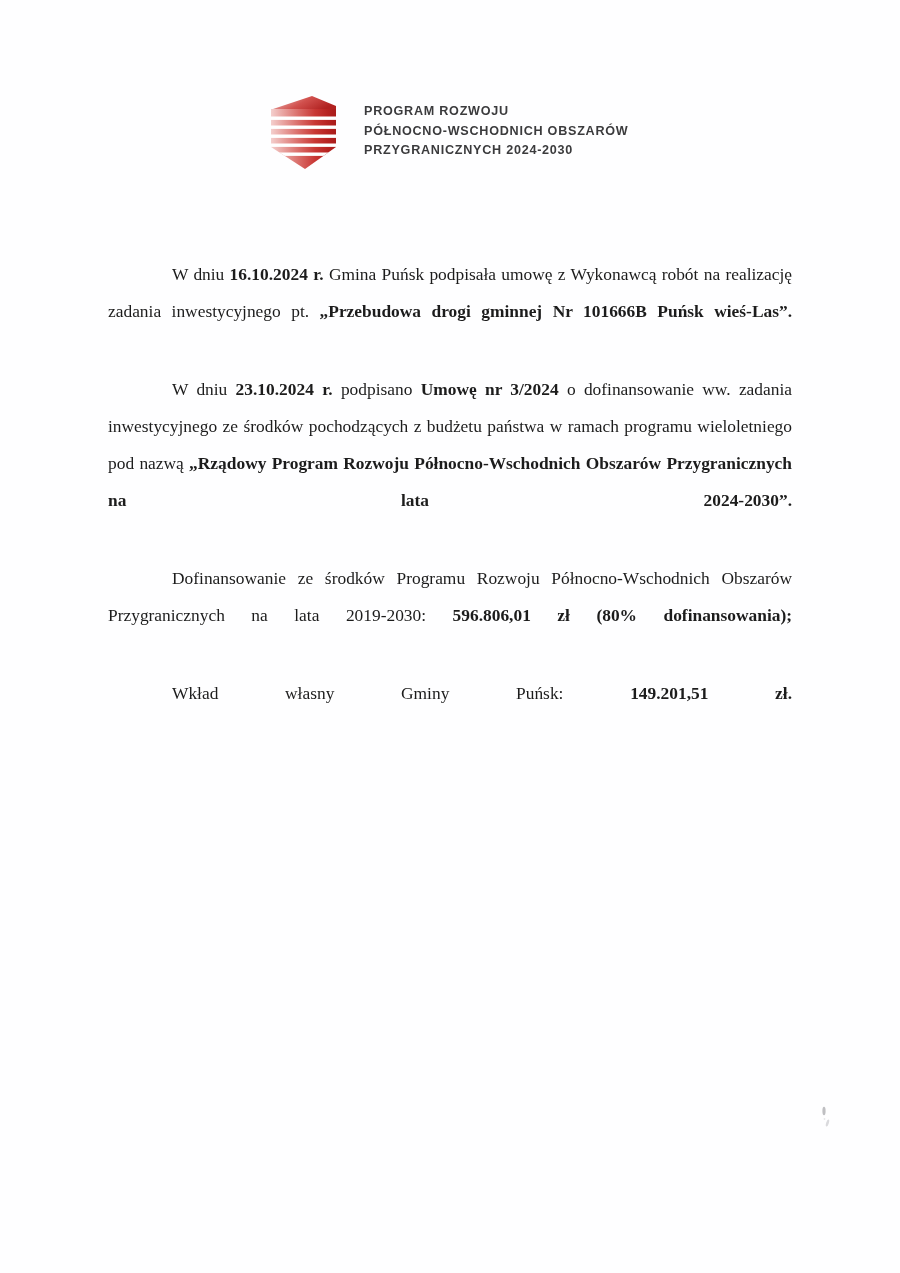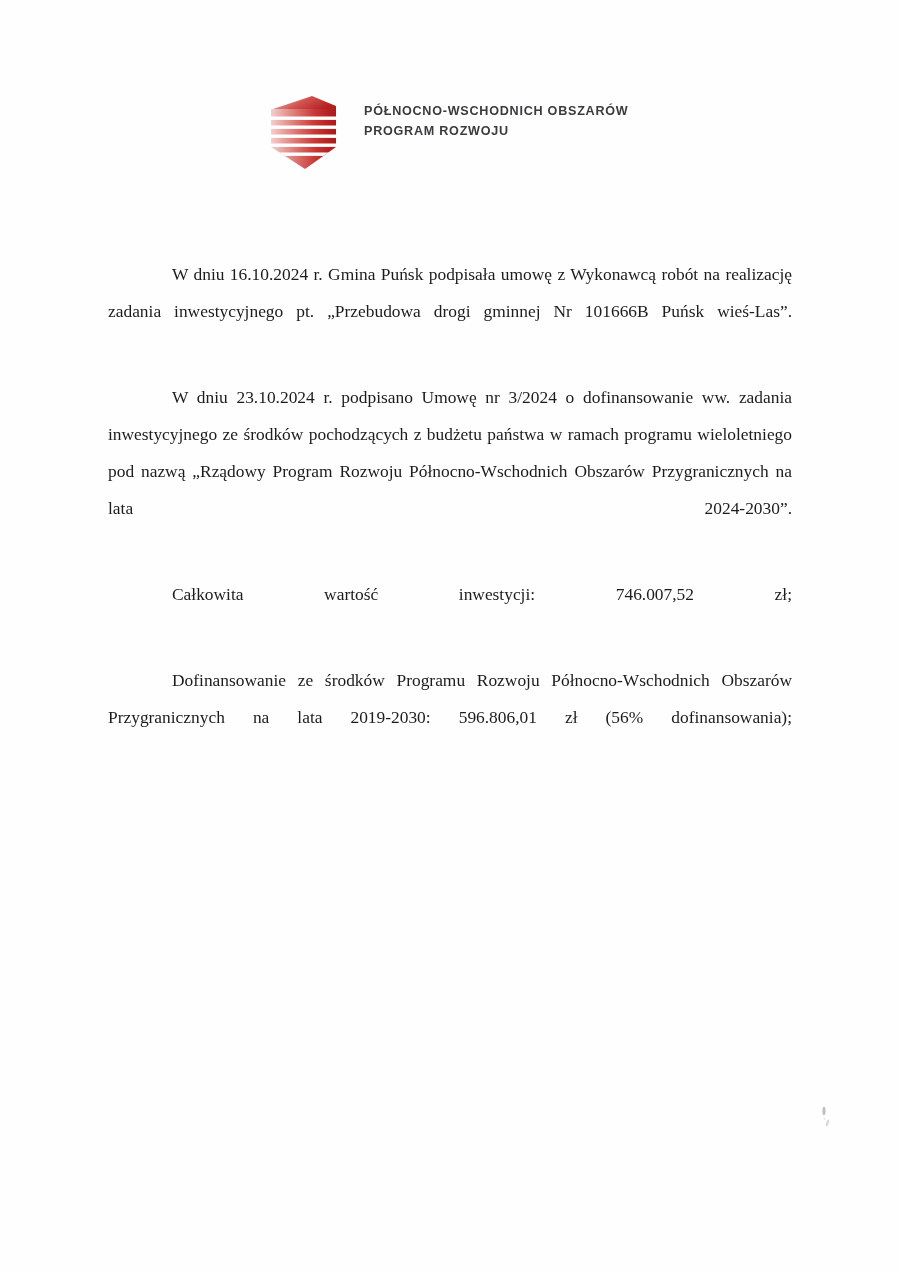--- a/index.html
+++ b/index.html
@@ -64,23 +64,23 @@
   p.para {
     margin: 0 0 0 0;
     font-size: 17.4px;
     line-height: 37px;
     text-align: justify;
     text-indent: 64px;
     color: #1c1c1c;
     -webkit-font-smoothing: antialiased;
   }
   
-  p.para + p.para { margin-top: 12px; }
+  p.para + p.para { margin-top: 4px; }
 
-  p.para b { font-weight: normal; }
+  p.para b { font-weight: bold; }
 
   
   p.para::after {
     content: "";
     display: inline-block;
     width: 100%;
   }
 
   
   .scan-smudge {
@@ -137,30 +137,31 @@
       <g clip-path="url(#shieldClip)" fill="#ffffff">
         <rect x="0" y="21.5" width="78" height="3.4"></rect>
         <rect x="0" y="30.5" width="78" height="3.4"></rect>
         <rect x="0" y="39.5" width="78" height="3.4"></rect>
         <rect x="0" y="48.5" width="78" height="3.4"></rect>
         <rect x="0" y="57.5" width="78" height="3.4"></rect>
       </g>
     </svg>
 
     <div class="logo-text">
+      <span class="line">PROGRAM ROZWOJU</span>
       <span class="line">PÓŁNOCNO-WSCHODNICH OBSZARÓW</span>
-      <span class="line">PROGRAM ROZWOJU</span>
+      <span class="line">PRZYGRANICZNYCH 2024-2030</span>
     </div>
   </div>
 
   <div class="doc-body">
     <p class="para"><span>W dniu </span><b>16.10.2024 r.</b><span> Gmina Puńsk podpisała umowę z Wykonawcą robót na realizację zadania inwestycyjnego pt. </span><b>„Przebudowa drogi gminnej Nr 101666B Puńsk wieś-Las”.</b></p>
     <p class="para"><span>W dniu </span><b>23.10.2024 r.</b><span> podpisano </span><b>Umowę nr 3/2024</b><span> o dofinansowanie ww. zadania inwestycyjnego ze środków pochodzących z budżetu państwa w ramach programu wieloletniego pod nazwą </span><b>„Rządowy Program Rozwoju Północno-Wschodnich Obszarów Przygranicznych na lata 2024-2030”.</b></p>
-    <p class="para"><span>Całkowita wartość inwestycji: </span><b>746.007,52 zł;</b></p>
-    <p class="para"><span>Dofinansowanie ze środków Programu Rozwoju Północno-Wschodnich Obszarów Przygranicznych na lata 2019-2030: </span><b>596.806,01 zł (56% dofinansowania);</b></p>
+    <p class="para"><span>Dofinansowanie ze środków Programu Rozwoju Północno-Wschodnich Obszarów Przygranicznych na lata 2019-2030: </span><b>596.806,01 zł (80% dofinansowania);</b></p>
+    <p class="para"><span>Wkład własny Gminy Puńsk: </span><b>149.201,51 zł.</b></p>
   </div>
 
   <svg class="scan-smudge" viewBox="0 0 16 28" aria-hidden="true">
     <ellipse cx="6" cy="7" rx="1.6" ry="4.2" fill="#6f6f74" opacity="0.8"></ellipse>
     <ellipse cx="9.5" cy="19" rx="1.3" ry="3.6" fill="#9a9aa0" opacity="0.65" transform="rotate(18 9.5 19)"></ellipse>
     <circle cx="6.5" cy="15" r="0.9" fill="#b5b5ba" opacity="0.6"></circle>
   </svg>
 
   <div class="paper-tint"></div>
 </div>

